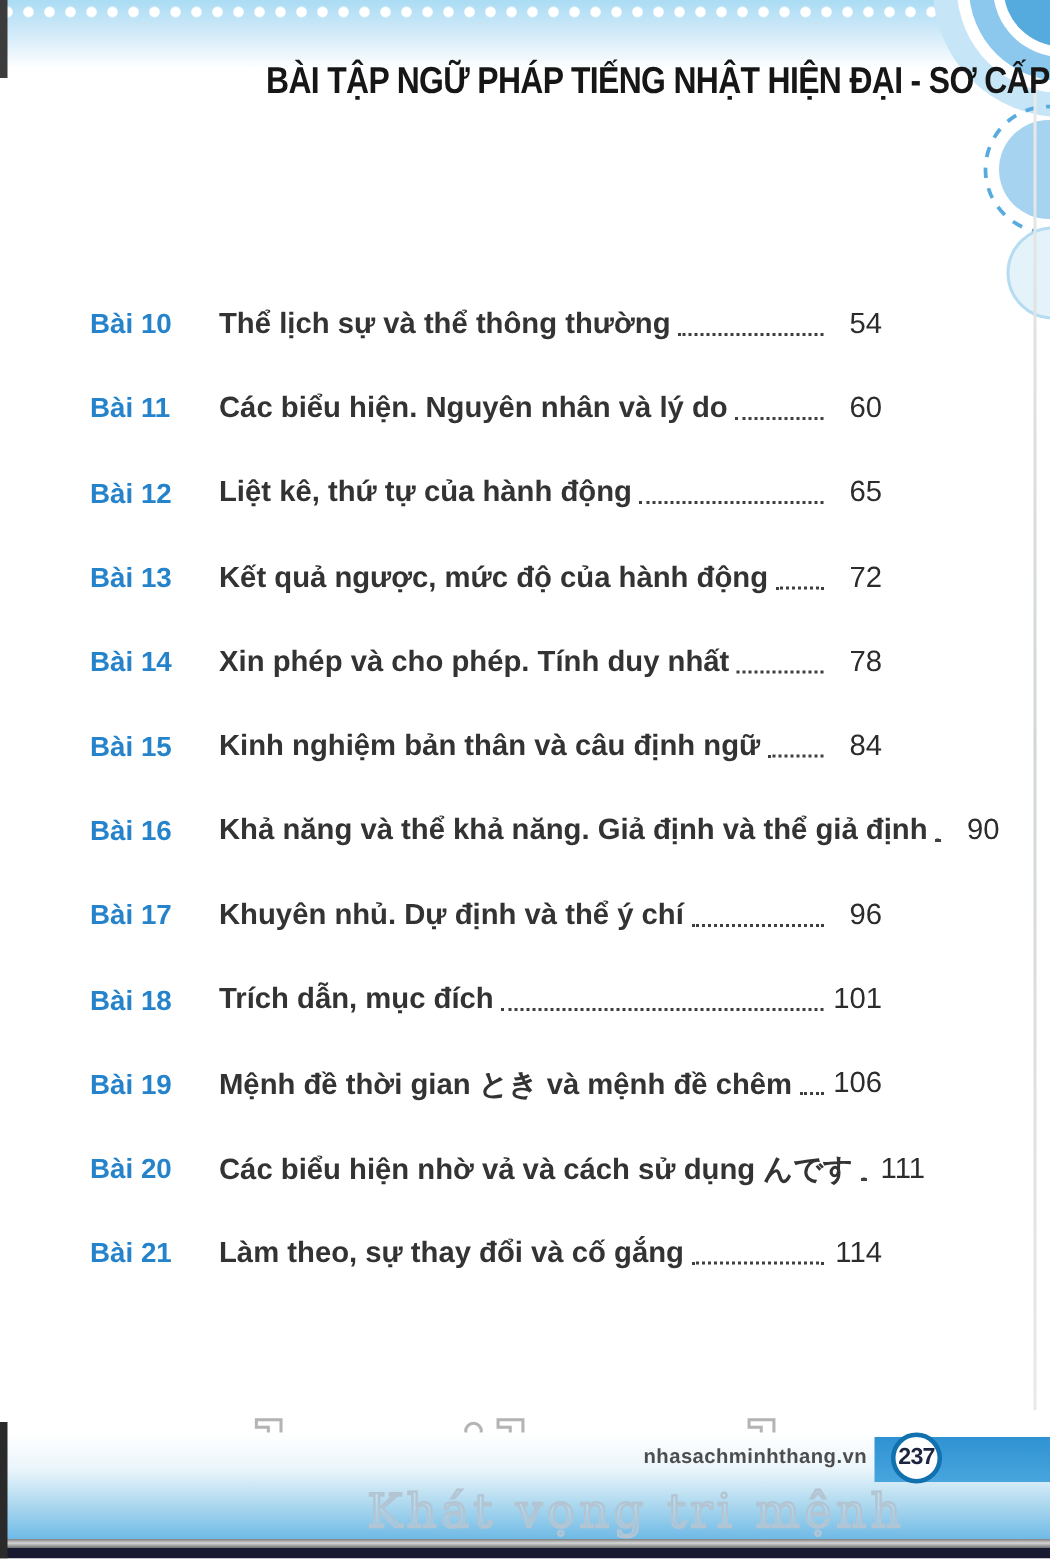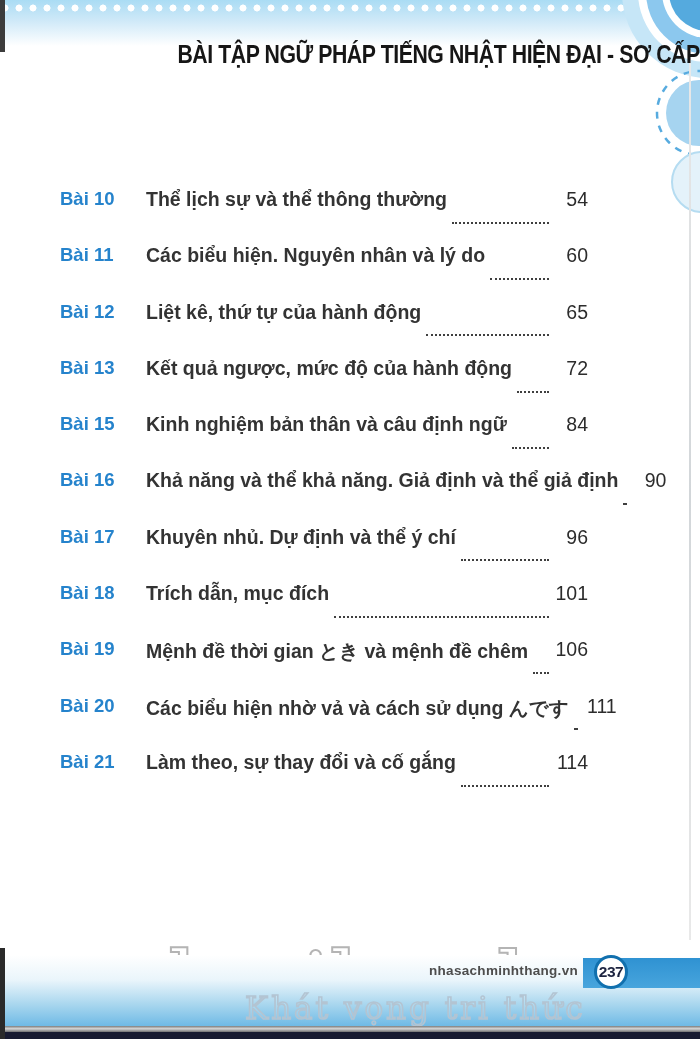--- a/index.html
+++ b/index.html
@@ -31,21 +31,21 @@
     text-align:center;font-weight:bold;font-size:25px;letter-spacing:-0.5px;
     color:#161616;transform:scaleX(0.85);transform-origin:center;
     white-space:nowrap;
   }
   
   .toc{
     position:absolute;left:60px;top:188px;width:528px;
     display:flex;flex-direction:column;
   }
   .toc-row{
-    height:56.3px;display:flex;
+    height:56.3px;display:flex;align-items:center;
     font-size:19.5px;color:#333333;
   }
   .toc-label{
     flex:0 0 86px;font-weight:bold;font-size:18.5px;color:#2583cc;
   }
   .toc-title{white-space:nowrap;font-weight:bold;}
   .toc-leader{
     flex:1 1 auto;min-width:4px;height:1px;margin:0 5px;
     border-bottom:2.2px dotted #3f3f3f;align-self:center;
     position:relative;top:6px;
@@ -140,20 +140,26 @@
     <span class="toc-page">65</span>
   </div>
 
   <div class="toc-row">
     <span class="toc-label">Bài 13</span>
     <span class="toc-title">Kết quả ngược, mức độ của hành động</span>
     <span class="toc-leader"></span>
     <span class="toc-page">72</span>
   </div>
 
+  <div class="toc-row">
+    <span class="toc-label">Bài 14</span>
+    <span class="toc-title">Xin phép và cho phép. Tính duy nhất</span>
+    <span class="toc-leader"></span>
+    <span class="toc-page">78</span>
+  </div>
 
   <div class="toc-row">
     <span class="toc-label">Bài 15</span>
     <span class="toc-title">Kinh nghiệm bản thân và câu định ngữ</span>
     <span class="toc-leader"></span>
     <span class="toc-page">84</span>
   </div>
 
   <div class="toc-row">
     <span class="toc-label">Bài 16</span>
@@ -193,19 +199,19 @@
   <div class="toc-row">
     <span class="toc-label">Bài 21</span>
     <span class="toc-title">Làm theo, sự thay đổi và cố gắng</span>
     <span class="toc-leader"></span>
     <span class="toc-page">114</span>
   </div>
 </div>
 
 <div class="wm-brand">davibooks</div>
 <div class="bottom-grad"></div>
-<div class="wm-slogan">Khát vọng tri thức</div>
+<div class="wm-slogan">Khát vọng tri mệnh</div>
 <div class="site-text">nhasachminhthang.vn</div>
 <div class="pageno-band"></div>
 <div class="pageno-circle">237</div>
 <div class="silver-bar"></div>
 <div class="navy-bar"></div>
 <div class="edge-dark-bottom"></div>
 
 </body></html>

